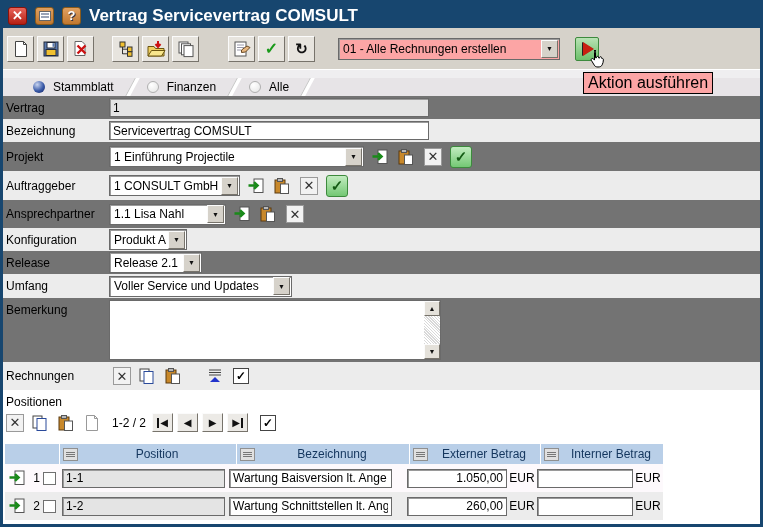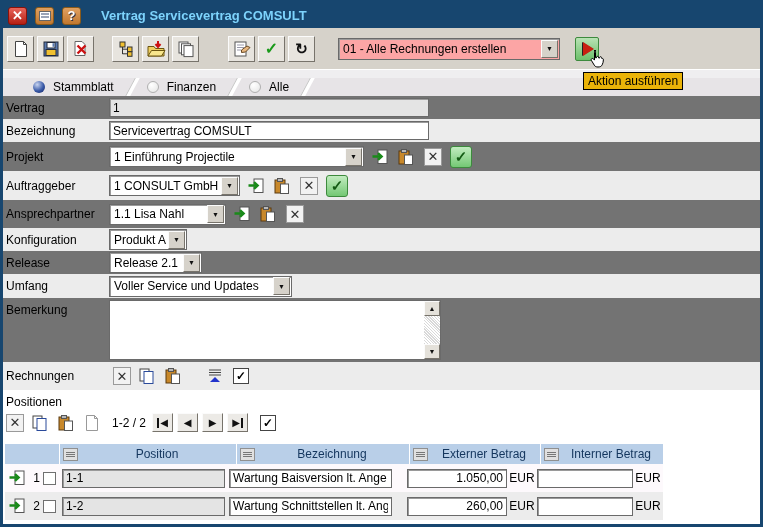--- a/index.html
+++ b/index.html
@@ -13,21 +13,21 @@
   .titlebar { height:25px; background:#17466f; display:flex; align-items:center; padding:0 5px; }
   .tb-ico { width:19px; height:18px; margin-right:8px; border-radius:3px;
             display:flex; align-items:center; justify-content:center; flex:none; }
   .tb-close { background:linear-gradient(#e8645a,#b31f14); border:1px solid #8a120a;
               color:#fff; font-weight:bold; font-size:13px; line-height:1; }
   .tb-win { background:linear-gradient(#e0a060,#c07830); border:1px solid #8a5a1a; }
   .tb-win .pane { width:12px; height:10px; background:#fff; border:1px solid #666; }
   .tb-win .pane i { display:block; height:2px; background:#9aa4b8; margin:1px 1px 0 1px; }
   .tb-help { background:linear-gradient(#e0a060,#c07830); border:1px solid #8a5a1a;
              color:#fff; font-weight:bold; font-size:13px; text-shadow:1px 1px 0 #334; }
-  .tb-title { color:#7dd3fc; font-weight:bold; font-size:13px; margin-left:12px; }
+  .tb-title { color:#ffffff; font-weight:bold; font-size:17px; margin-left:0; }
 
   
   .toolbar { height:42px; background:#d6d2ca; border-bottom:1px solid #fff;
              display:flex; align-items:center; padding:0 4px; }
   .t-btn { width:27px; height:26px; margin-right:3px; background:#e7e4de;
            border:1px solid; border-color:#fbfbfb #77736b #77736b #fbfbfb;
            display:flex; align-items:center; justify-content:center; flex:none; }
   .gap12 { margin-left:15px; } .gap24 { margin-left:26px; }
   .glyph-check { color:#1a9a1a; font-weight:bold; font-size:16px; }
   .glyph-refresh { font-weight:bold; font-size:15px; color:#111; }
@@ -120,22 +120,22 @@
   .trow.r1 { background:#fdf9fc; } .trow.r2 { background:#ececec; }
   .num { width:12px; text-align:right; margin:0 3px; }
   .cb { width:13px; height:13px; background:#fff; border:1px solid #707070; flex:none; }
   .cell-pos { width:172px; margin-left:6px; background:#e4e4e4; }
   .cell-bez { width:172px; margin-left:4px; }
   .cell-amt { width:100px; margin-left:15px; text-align:right; }
   .cur { width:30px; text-align:center; flex:none; }
   .cell-int { width:96px; }
 
   
-  .tooltip { position:absolute; left:580px; top:69px; background:#eab308;
-             border:1px solid #000; font-size:12px; padding:1px 4px; white-space:nowrap; z-index:30; }
+  .tooltip { position:absolute; left:580px; top:69px; background:#fca5a5;
+             border:1px solid #000; font-size:16px; padding:1px 4px; white-space:nowrap; z-index:30; }
   .cursor { position:absolute; left:585px; top:46px; z-index:31; }
 </style>
 </head>
 <body>
 
 <div class="window">
 
   <div class="titlebar">
     <div class="tb-ico tb-close">✕</div>
     <div class="tb-ico tb-win">

